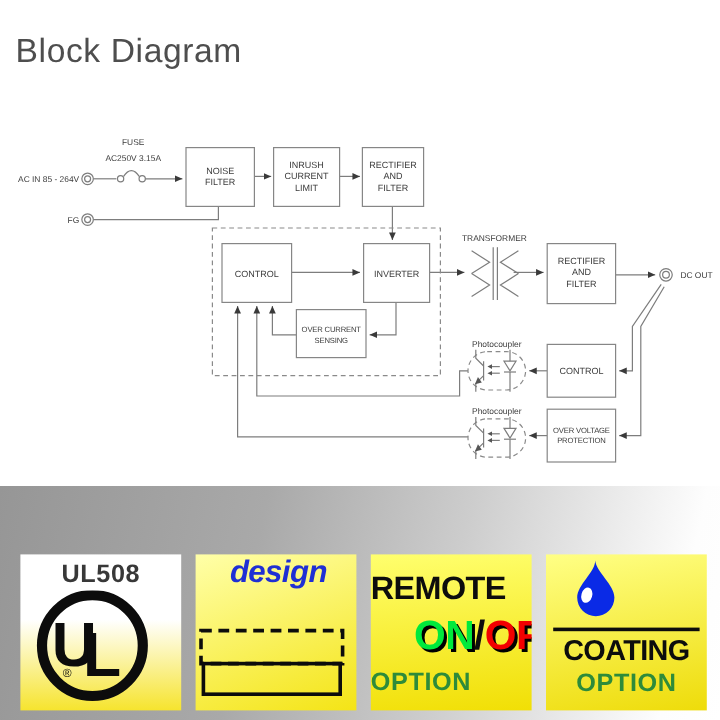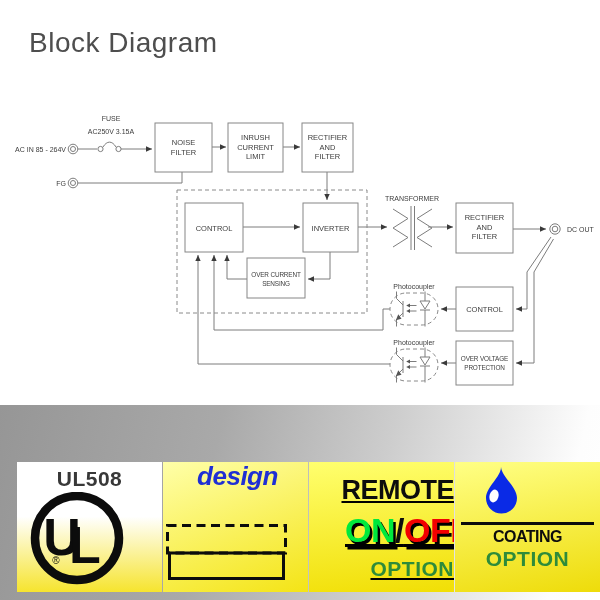--- a/index.html
+++ b/index.html
@@ -1,52 +1,52 @@
 <!DOCTYPE html>
 <html><head>
 <meta charset="utf-8">
 <style>
   html,body{margin:0;padding:0;background:#fff;}
   .page{position:relative;width:600px;height:600px;overflow:hidden;background:#ffffff;
         font-family:"Liberation Sans",sans-serif;}
   .page-title{position:absolute;left:13px;top:8px;font-size:28px;font-weight:400;
-        color:#4e4e4e;letter-spacing:.5px;margin-left:16px;}
+        color:#4e4e4e;letter-spacing:.5px;}
   svg text{font-family:"Liberation Sans",sans-serif;}
   .wire{fill:none;stroke:#7d7d7d;stroke-width:1;}
   .box{fill:#ffffff;stroke:#868686;stroke-width:1;}
   .dash{fill:none;stroke:#8a8a8a;stroke-width:1;stroke-dasharray:4 3;}
   .dlabel{font-size:7px;fill:#3c3c3c;}
   .blabel{font-size:7.5px;fill:#3c3c3c;}
   .cond{font-size:6.4px;letter-spacing:-.15px;}
   .pcstroke{fill:none;stroke:#7d7d7d;stroke-width:1;}
   .pcfill{fill:#555;}
   
   .band{position:absolute;left:0;top:405px;width:600px;height:195px;
         background:linear-gradient(102deg,#969696 0%,#a9a9a9 35%,#cdcdcd 62%,#fdfdfd 92%,#ffffff 100%);}
-  .badge{position:absolute;top:462px;width:145px;height:130px;overflow:hidden;}
+  .badge{position:absolute;top:462px;width:134px;height:130px;overflow:hidden;}
   
   .b-ul{left:17px;background:linear-gradient(to bottom,#ffffff 0%,#ffffff 42%,#f6e42e 100%);}
   .ul-head{position:absolute;top:5px;width:100%;text-align:center;font-size:21px;
         font-weight:700;color:#383838;letter-spacing:.5px;}
   
   .b-compact{left:163px;background:linear-gradient(160deg,#ffffa8 0%,#f4e416 100%);}
   .compact-txt{position:absolute;top:4px;width:100%;color:#1f2fd4;font-style:italic;
         font-weight:700;font-size:26px;line-height:21px;text-align:center;letter-spacing:-.5px;}
   .compact-l2{padding-left:4px;}
   
-  .b-remote{left:309px;background:linear-gradient(175deg,#ffff6e 0%,#f1df05 100%);text-align:right;text-decoration:underline;}
+  .b-remote{left:309px;background:linear-gradient(175deg,#ffff6e 0%,#f1df05 100%);text-align:left;}
   .remote-t{margin-top:13px;font-size:27px;font-weight:900;color:#0d0d0d;letter-spacing:-.5px;}
   .remote-onoff{margin-top:5px;font-size:34px;font-weight:900;letter-spacing:-.5px;color:#0d0d0d;padding-left:36px;}
   .on-txt{color:#00e93c;text-shadow:2.5px 2.5px 0 #000;}
   .off-txt{color:#f20000;text-shadow:2.5px 2.5px 0 #000;}
   .opt-txt{margin-top:7px;font-size:21px;font-weight:700;color:#2e8b3a;letter-spacing:.5px;}
   
   .b-coating{left:455px;background:linear-gradient(170deg,#ffff85 0%,#eedc0a 100%);text-align:center;}
   .coat-rule{margin:0 6px;border-top:3px solid #0c0c0c;}
-  .coat-t{margin-top:3px;font-size:16px;font-weight:700;color:#0d0d0d;letter-spacing:-.5px;}
+  .coat-t{margin-top:3px;font-size:24px;font-weight:700;color:#0d0d0d;letter-spacing:-.5px;}
   .coat-opt{margin-top:1px;font-size:21px;font-weight:700;color:#2e8b3a;letter-spacing:.5px;}
 </style>
 </head>
 <body>
 
 <div class="page">
 
   <h1 class="page-title">Block Diagram</h1>
 
   <svg width="600" height="405" viewBox="0 0 600 405">

